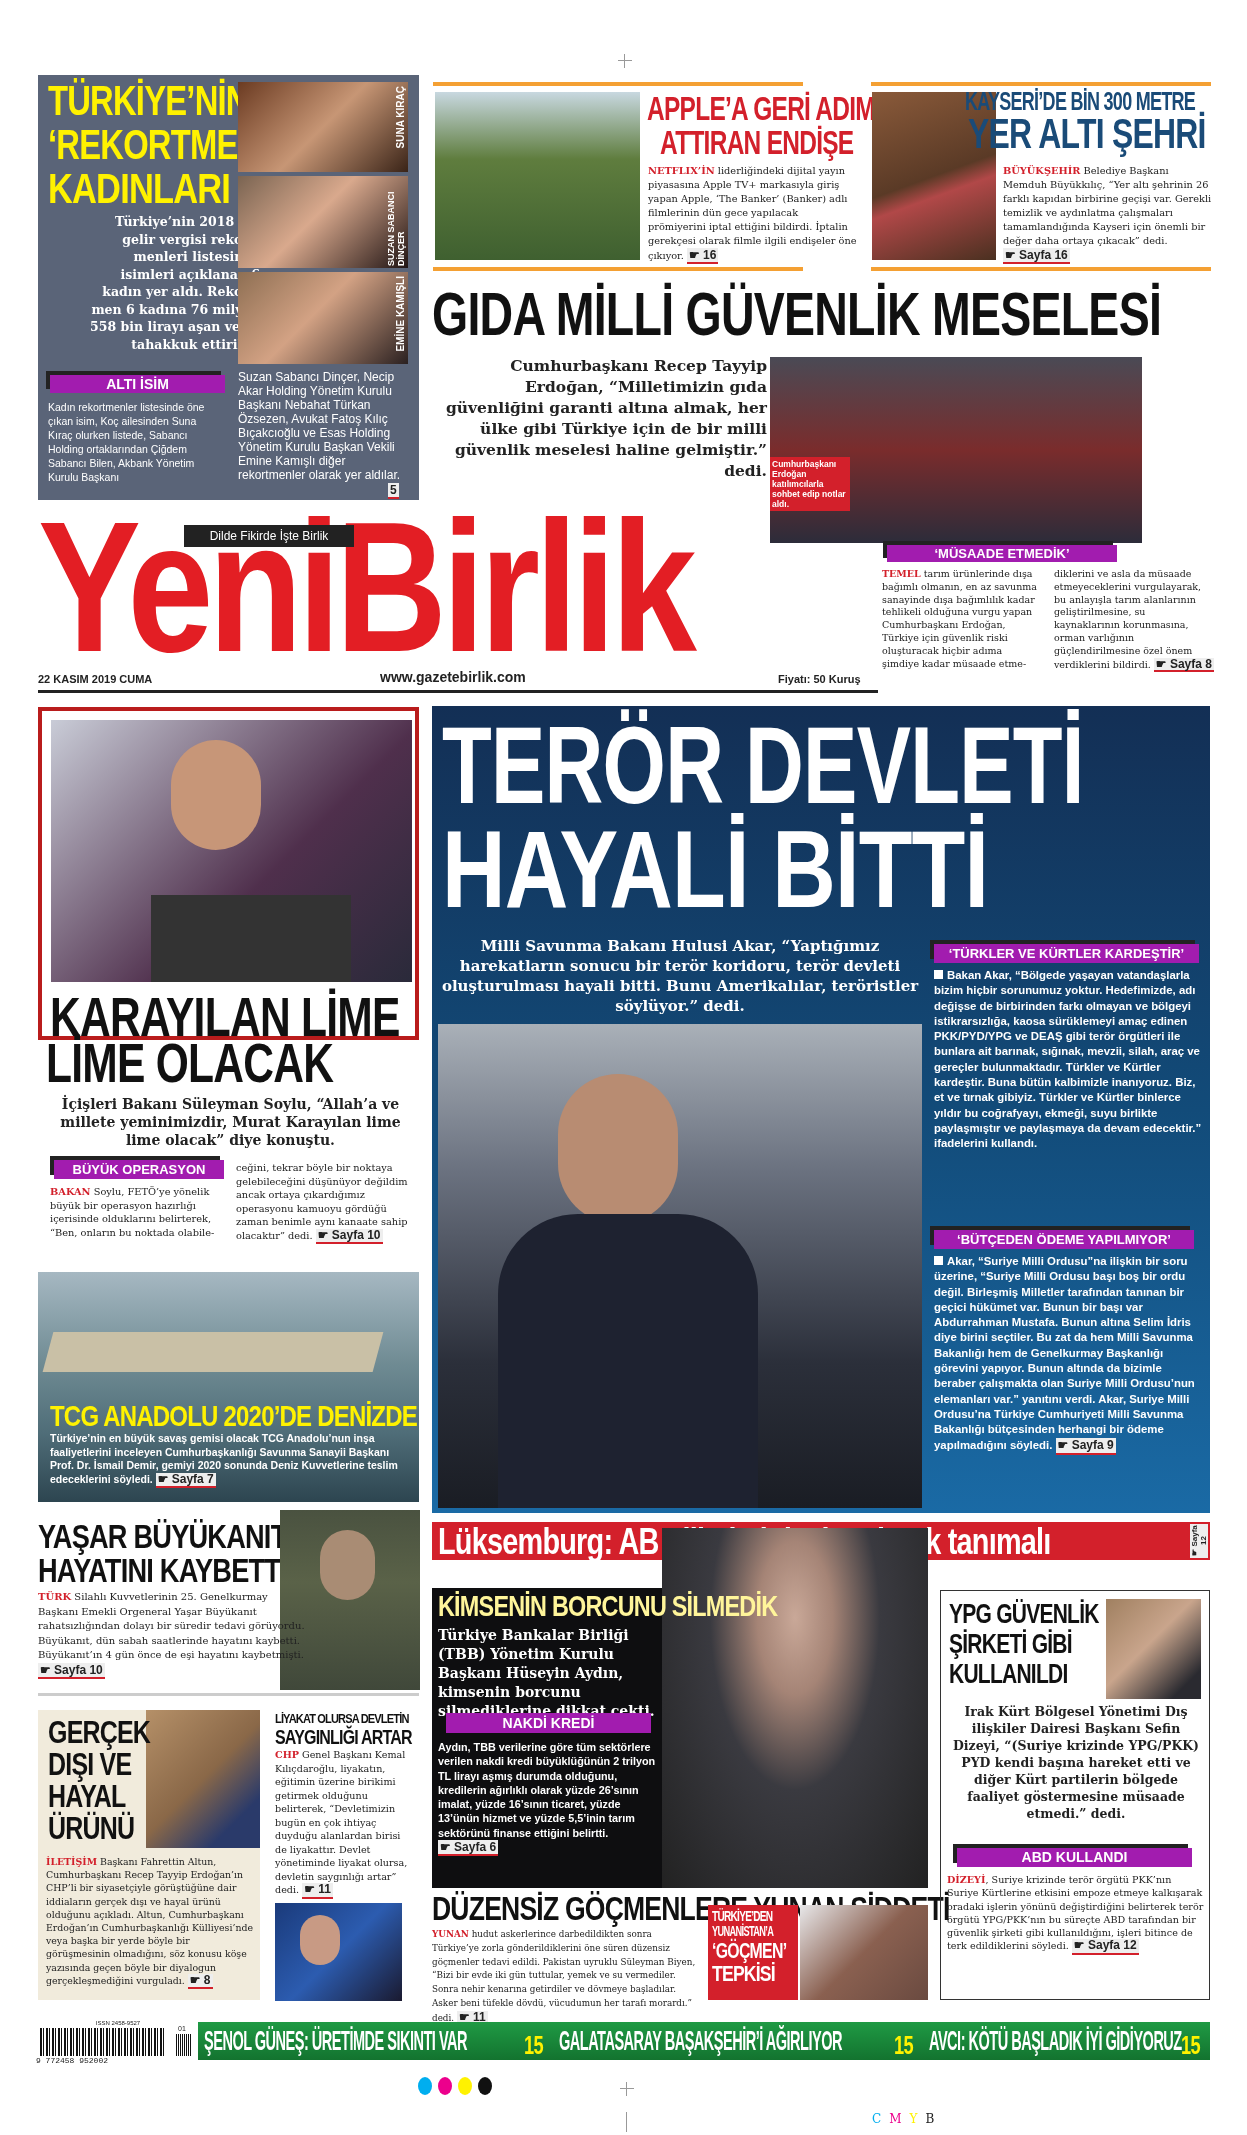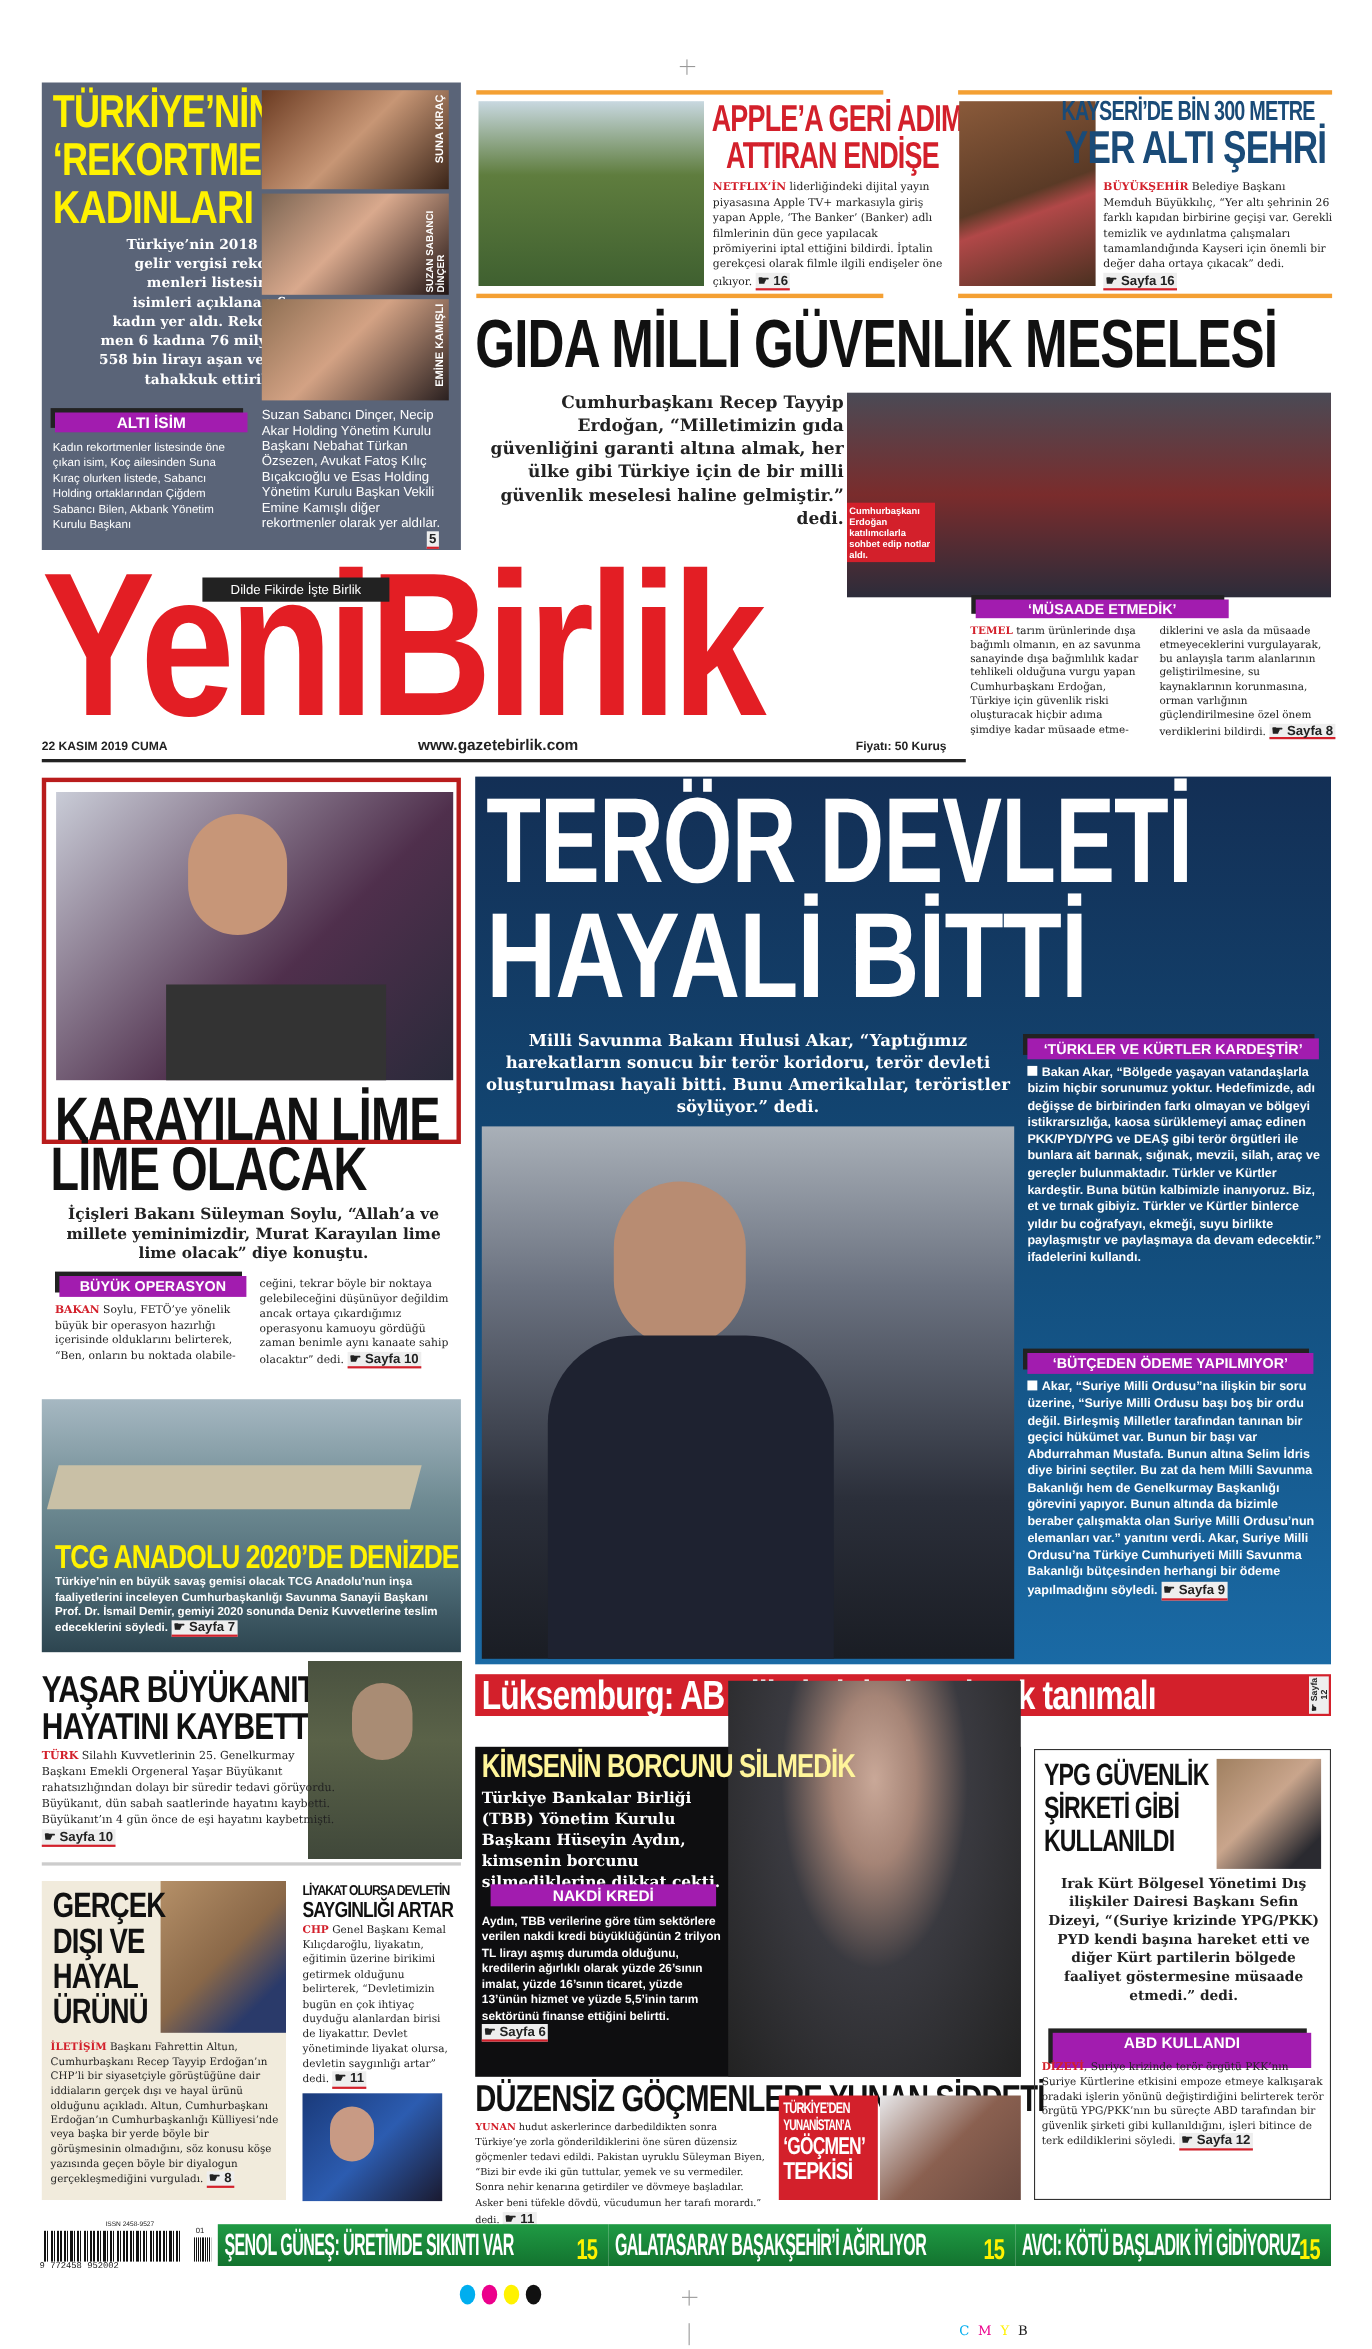--- a/index.html
+++ b/index.html
@@ -52,21 +52,21 @@
 
 <div class="abs" style="left:871px;top:82px;width:340px;height:4px;background:#f4a033"></div>
 <div class="abs" style="left:871px;top:267px;width:340px;height:4px;background:#f4a033"></div>
 <div class="abs photo" style="left:872px;top:92px;width:124px;height:168px;background:linear-gradient(160deg,#8a5a3a,#5a3a26 50%,#b14848 60%,#4a3020)"></div>
 <div class="abs cond" style="left:965px;top:88px;font-size:25px;color:#1a4b78;line-height:26px;transform:scaleX(.72)">KAYSERİ’DE BİN 300 METRE</div>
 <div class="abs cond" style="left:968px;top:112px;font-size:42px;color:#1a4b78;line-height:44px;transform:scaleX(.76)">YER ALTI ŞEHRİ</div>
 <div class="abs body-s" style="left:1003px;top:164px;width:210px;font-size:9.8px;line-height:14px"><span class="lead">BÜYÜKŞEHİR</span><span> Belediye Başkanı Memduh Büyükkılıç, “Yer altı şehrinin 26 farklı kapıdan birbirine geçişi var. Gerekli temizlik ve aydınlatma çalışmaları tamamlandığında Kayseri için önemli bir değer daha ortaya çıkacak” dedi.</span> <span class="ref">☛ Sayfa 16</span></div>
 
 <div class="abs cond" style="left:432px;top:282px;font-size:62px;color:#111;line-height:64px;transform:scaleX(.75);font-weight:900">GIDA MİLLİ GÜVENLİK MESELESİ</div>
 <div class="abs serif" style="left:432px;top:355px;width:335px;font-size:15.5px;line-height:21px;font-weight:bold;text-align:right">Cumhurbaşkanı Recep Tayyip Erdoğan, “Milletimizin gıda güvenliğini garanti altına almak, her ülke gibi Türkiye için de bir milli güvenlik meselesi haline gelmiştir.” dedi.</div>
-<div class="abs photo" style="left:770px;top:357px;width:440px;height:186px;background:linear-gradient(180deg,#4a4a55 0%,#7a2c2c 50%,#2c2c3a 100%)">
+<div class="abs photo" style="left:770px;top:357px;width:372px;height:186px;background:linear-gradient(180deg,#4a4a55 0%,#7a2c2c 50%,#2c2c3a 100%)">
   <div class="abs" style="left:0;top:100px;width:80px;background:#d3202b;color:#fff;font-size:8.5px;font-weight:bold;padding:2px">Cumhurbaşkanı Erdoğan katılımcılarla sohbet edip notlar aldı.</div>
 </div>
 <div class="abs redlbl" style="left:887px;top:545px;width:230px;height:17px;font-size:13px;line-height:17px">‘MÜSAADE ETMEDİK’</div>
 <div class="abs body-s" style="left:882px;top:568px;width:160px;font-size:9.5px;line-height:12.8px"><span class="lead">TEMEL</span><span> tarım ürünlerinde dışa bağımlı olmanın, en az savunma sanayinde dışa bağımlılık kadar tehlikeli olduğuna vurgu yapan Cumhurbaşkanı Erdoğan, Türkiye için güvenlik riski oluşturacak hiçbir adıma şimdiye kadar müsaade etme-</span></div>
 <div class="abs body-s" style="left:1054px;top:568px;width:160px;font-size:9.5px;line-height:12.8px"><span>diklerini ve asla da müsaade etmeyeceklerini vurgulayarak, bu anlayışla tarım alanlarının geliştirilmesine, su kaynaklarının korunmasına, orman varlığının güçlendirilmesine özel önem verdiklerini bildirdi.</span> <span class="ref">☛ Sayfa 8</span></div>
 
 <div class="abs" style="left:38px;top:500px;width:840px;height:170px;overflow:hidden">
   <div class="abs cond" style="left:0;top:-8px;font-size:186px;line-height:190px;color:#e31e24;letter-spacing:-6px;transform:scaleX(.83);font-weight:900">YeniBirlik</div>
 </div>
 <div class="abs" style="left:184px;top:525px;width:170px;height:22px;background:#222;color:#fff;font-size:12px;font-weight:normal;line-height:22px;text-align:center">Dilde Fikirde İşte Birlik</div>
@@ -154,21 +154,21 @@
   <div class="cond" style="font-size:22px;line-height:23px;color:#fff;transform:scaleX(.8)">TEPKİSİ</div>
 </div>
 <div class="abs photo" style="left:800px;top:1905px;width:128px;height:95px;background:linear-gradient(135deg,#e8e8ea 0%,#8a6050 50%,#6a4a40 100%)"></div>
 
 <div class="abs" style="left:940px;top:1590px;width:270px;height:410px;border:1px solid #333">
   <div class="abs cond" style="left:8px;top:8px;font-size:28px;line-height:30px;color:#111;transform:scaleX(.75)">YPG GÜVENLİK</div>
   <div class="abs cond" style="left:8px;top:38px;font-size:28px;line-height:30px;color:#111;transform:scaleX(.75)">ŞİRKETİ GİBİ</div>
   <div class="abs cond" style="left:8px;top:68px;font-size:28px;line-height:30px;color:#111;transform:scaleX(.75)">KULLANILDI</div>
   <div class="abs photo" style="left:165px;top:8px;width:95px;height:100px;background:linear-gradient(135deg,#a08060,#c9a58c 45%,#2a2a30 85%)"></div>
   <div class="abs serif" style="left:6px;top:112px;width:258px;font-size:12.5px;line-height:17px;font-weight:bold;text-align:center">Irak Kürt Bölgesel Yönetimi Dış ilişkiler Dairesi Başkanı Sefin Dizeyi, “(Suriye krizinde YPG/PKK) PYD kendi başına hareket etti ve diğer Kürt partilerin bölgede faaliyet göstermesine müsaade etmedi.” dedi.</div>
-  <div class="abs redlbl" style="left:16px;top:257px;width:235px;height:32px;font-size:14px;line-height:19px">ABD KULLANDI</div>
+  <div class="abs redlbl" style="left:16px;top:257px;width:235px;height:19px;font-size:14px;line-height:19px">ABD KULLANDI</div>
   <div class="abs body-s" style="left:6px;top:282px;width:258px;font-size:9.6px;line-height:13.3px"><span class="lead">DİZEYİ</span><span>, Suriye krizinde terör örgütü PKK’nın Suriye Kürtlerine etkisini empoze etmeye kalkışarak oradaki işlerin yönünü değiştirdiğini belirterek terör örgütü YPG/PKK’nın bu süreçte ABD tarafından bir güvenlik şirketi gibi kullanıldığını, işleri bitince de terk edildiklerini söyledi.</span> <span class="ref">☛ Sayfa 12</span></div>
 </div>
 
 <div class="abs" style="left:38px;top:2020px;width:160px;text-align:center;font-size:6px">ISSN 2458-9527</div>
 <div class="abs" style="left:40px;top:2028px;width:125px;height:28px;background:repeating-linear-gradient(90deg,#111 0 2px,#fff 2px 3px,#111 3px 4px,#fff 4px 6px)"></div>
 <div class="abs" style="left:36px;top:2056px;font-size:8px;font-family:'Liberation Mono',monospace">9 772458 952002</div>
 <div class="abs" style="left:178px;top:2025px;font-size:7px">01</div>
 <div class="abs" style="left:176px;top:2034px;width:16px;height:22px;background:repeating-linear-gradient(90deg,#111 0 1px,#fff 1px 2px)"></div>
 
 <div class="abs" style="left:198px;top:2022px;width:1012px;height:38px;display:flex">

